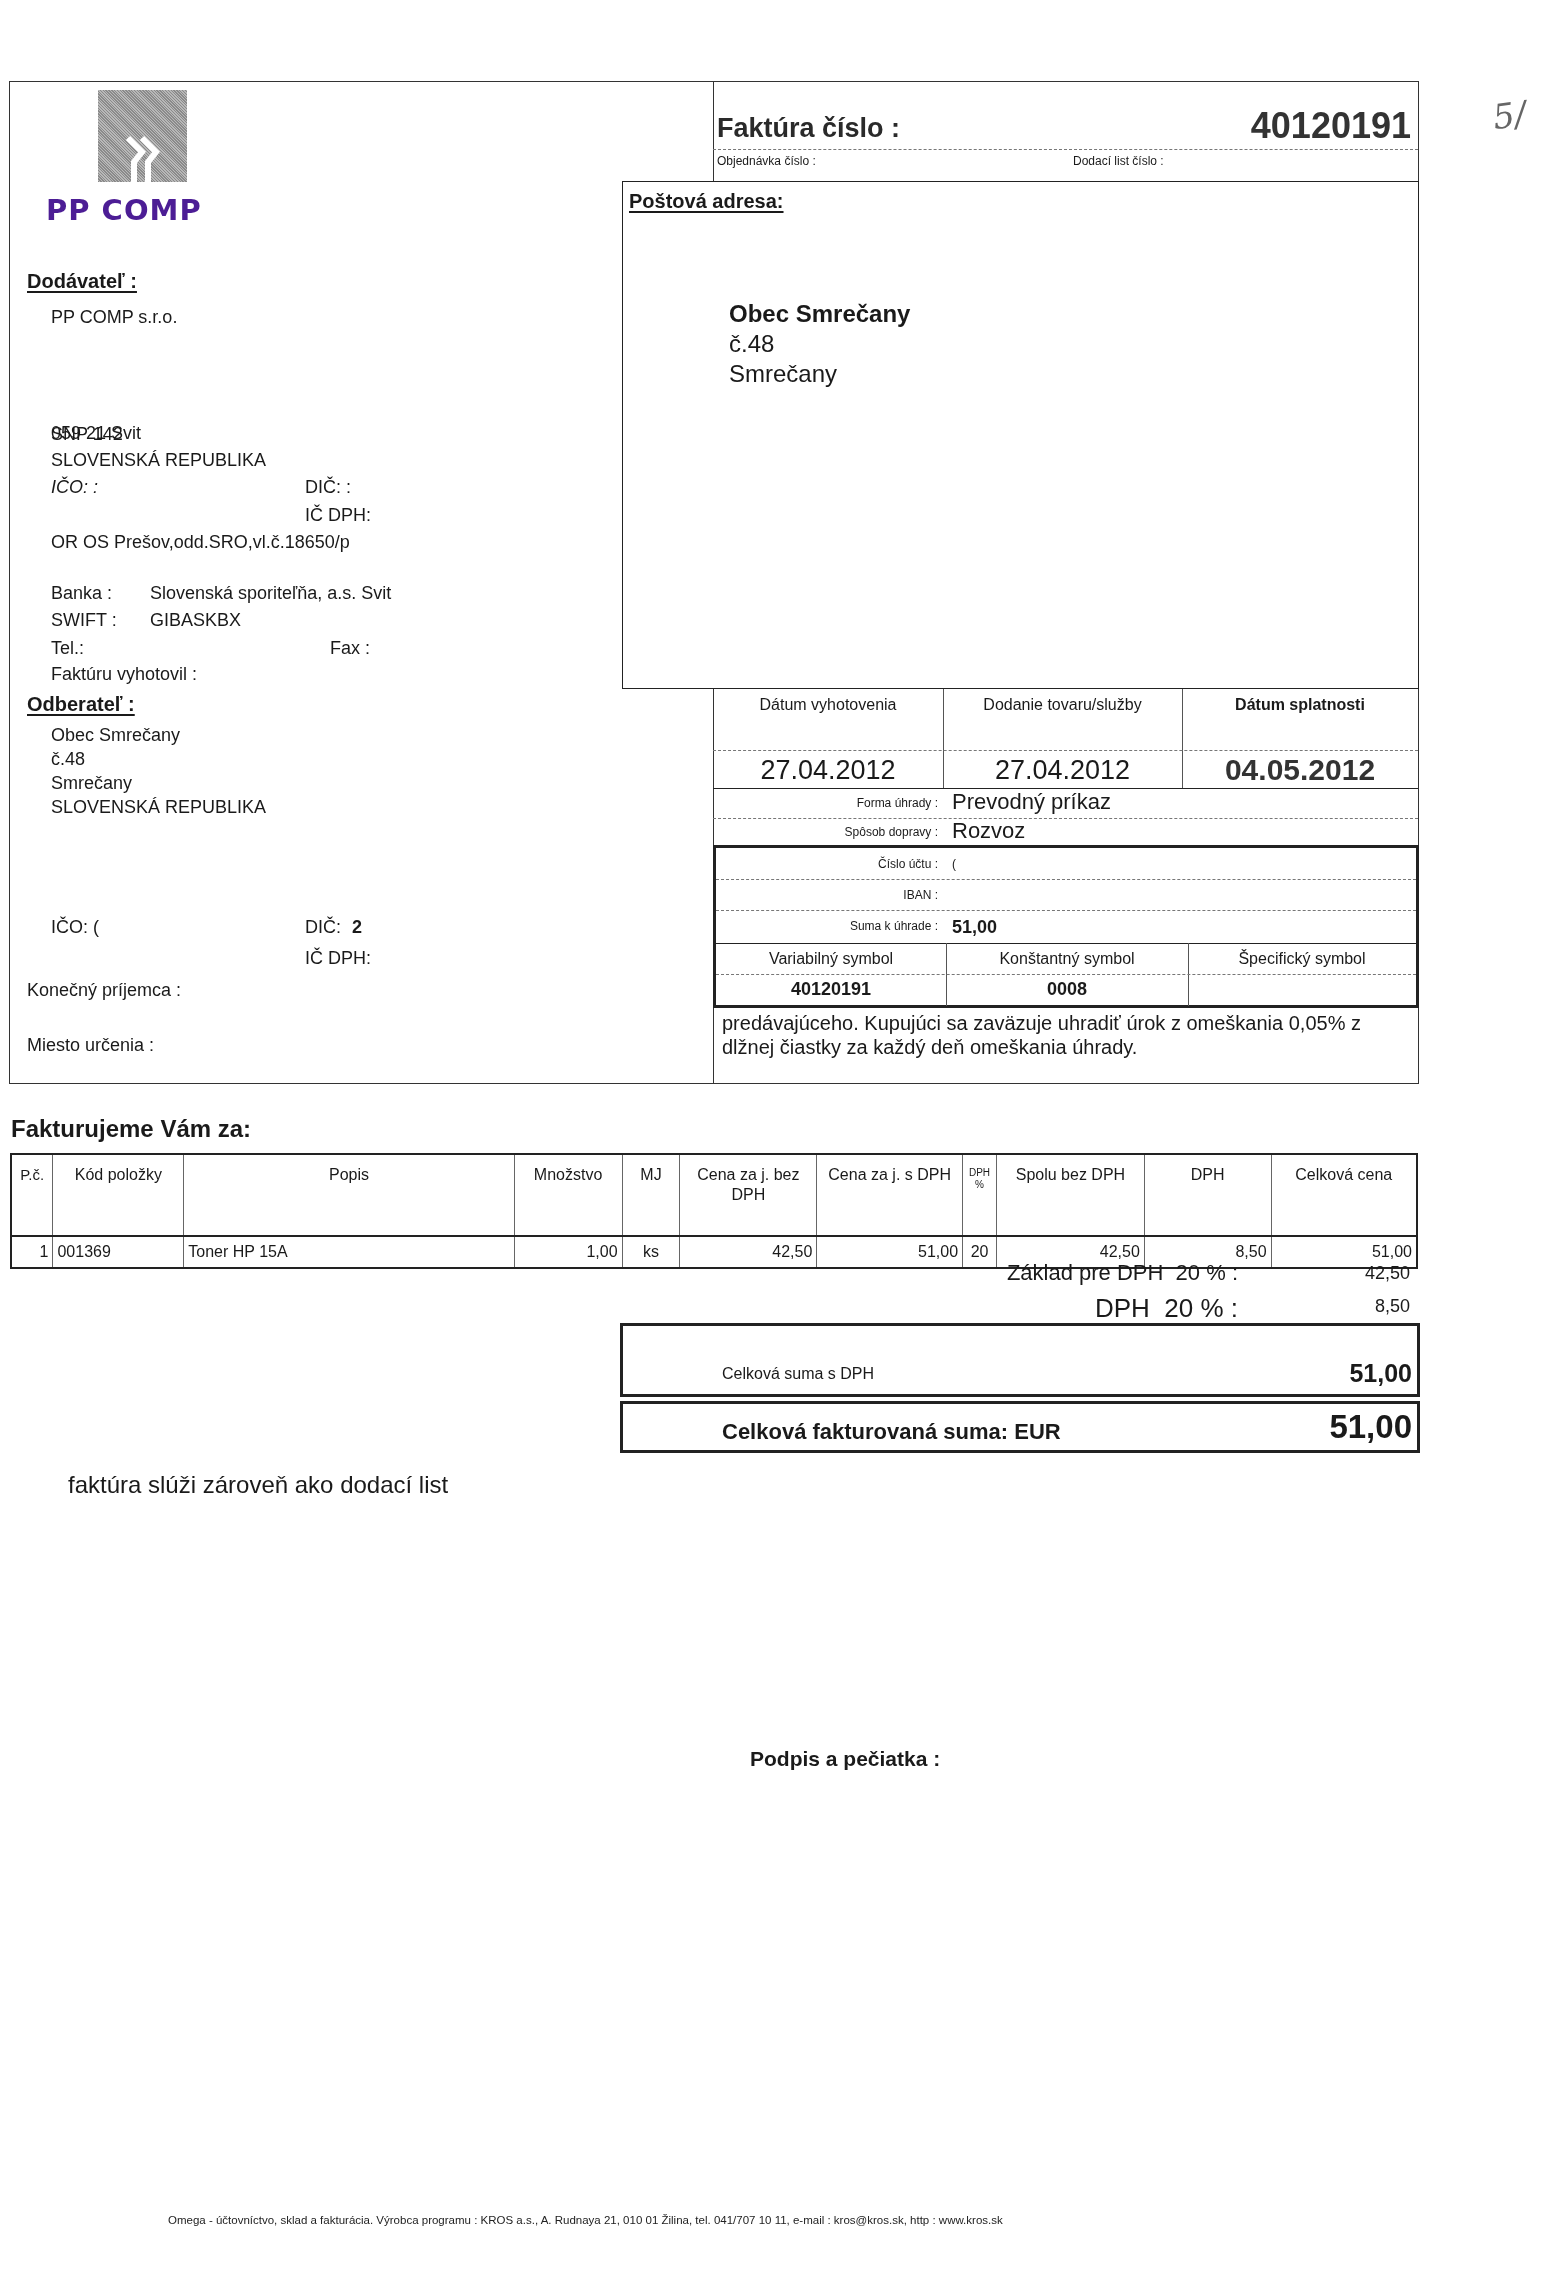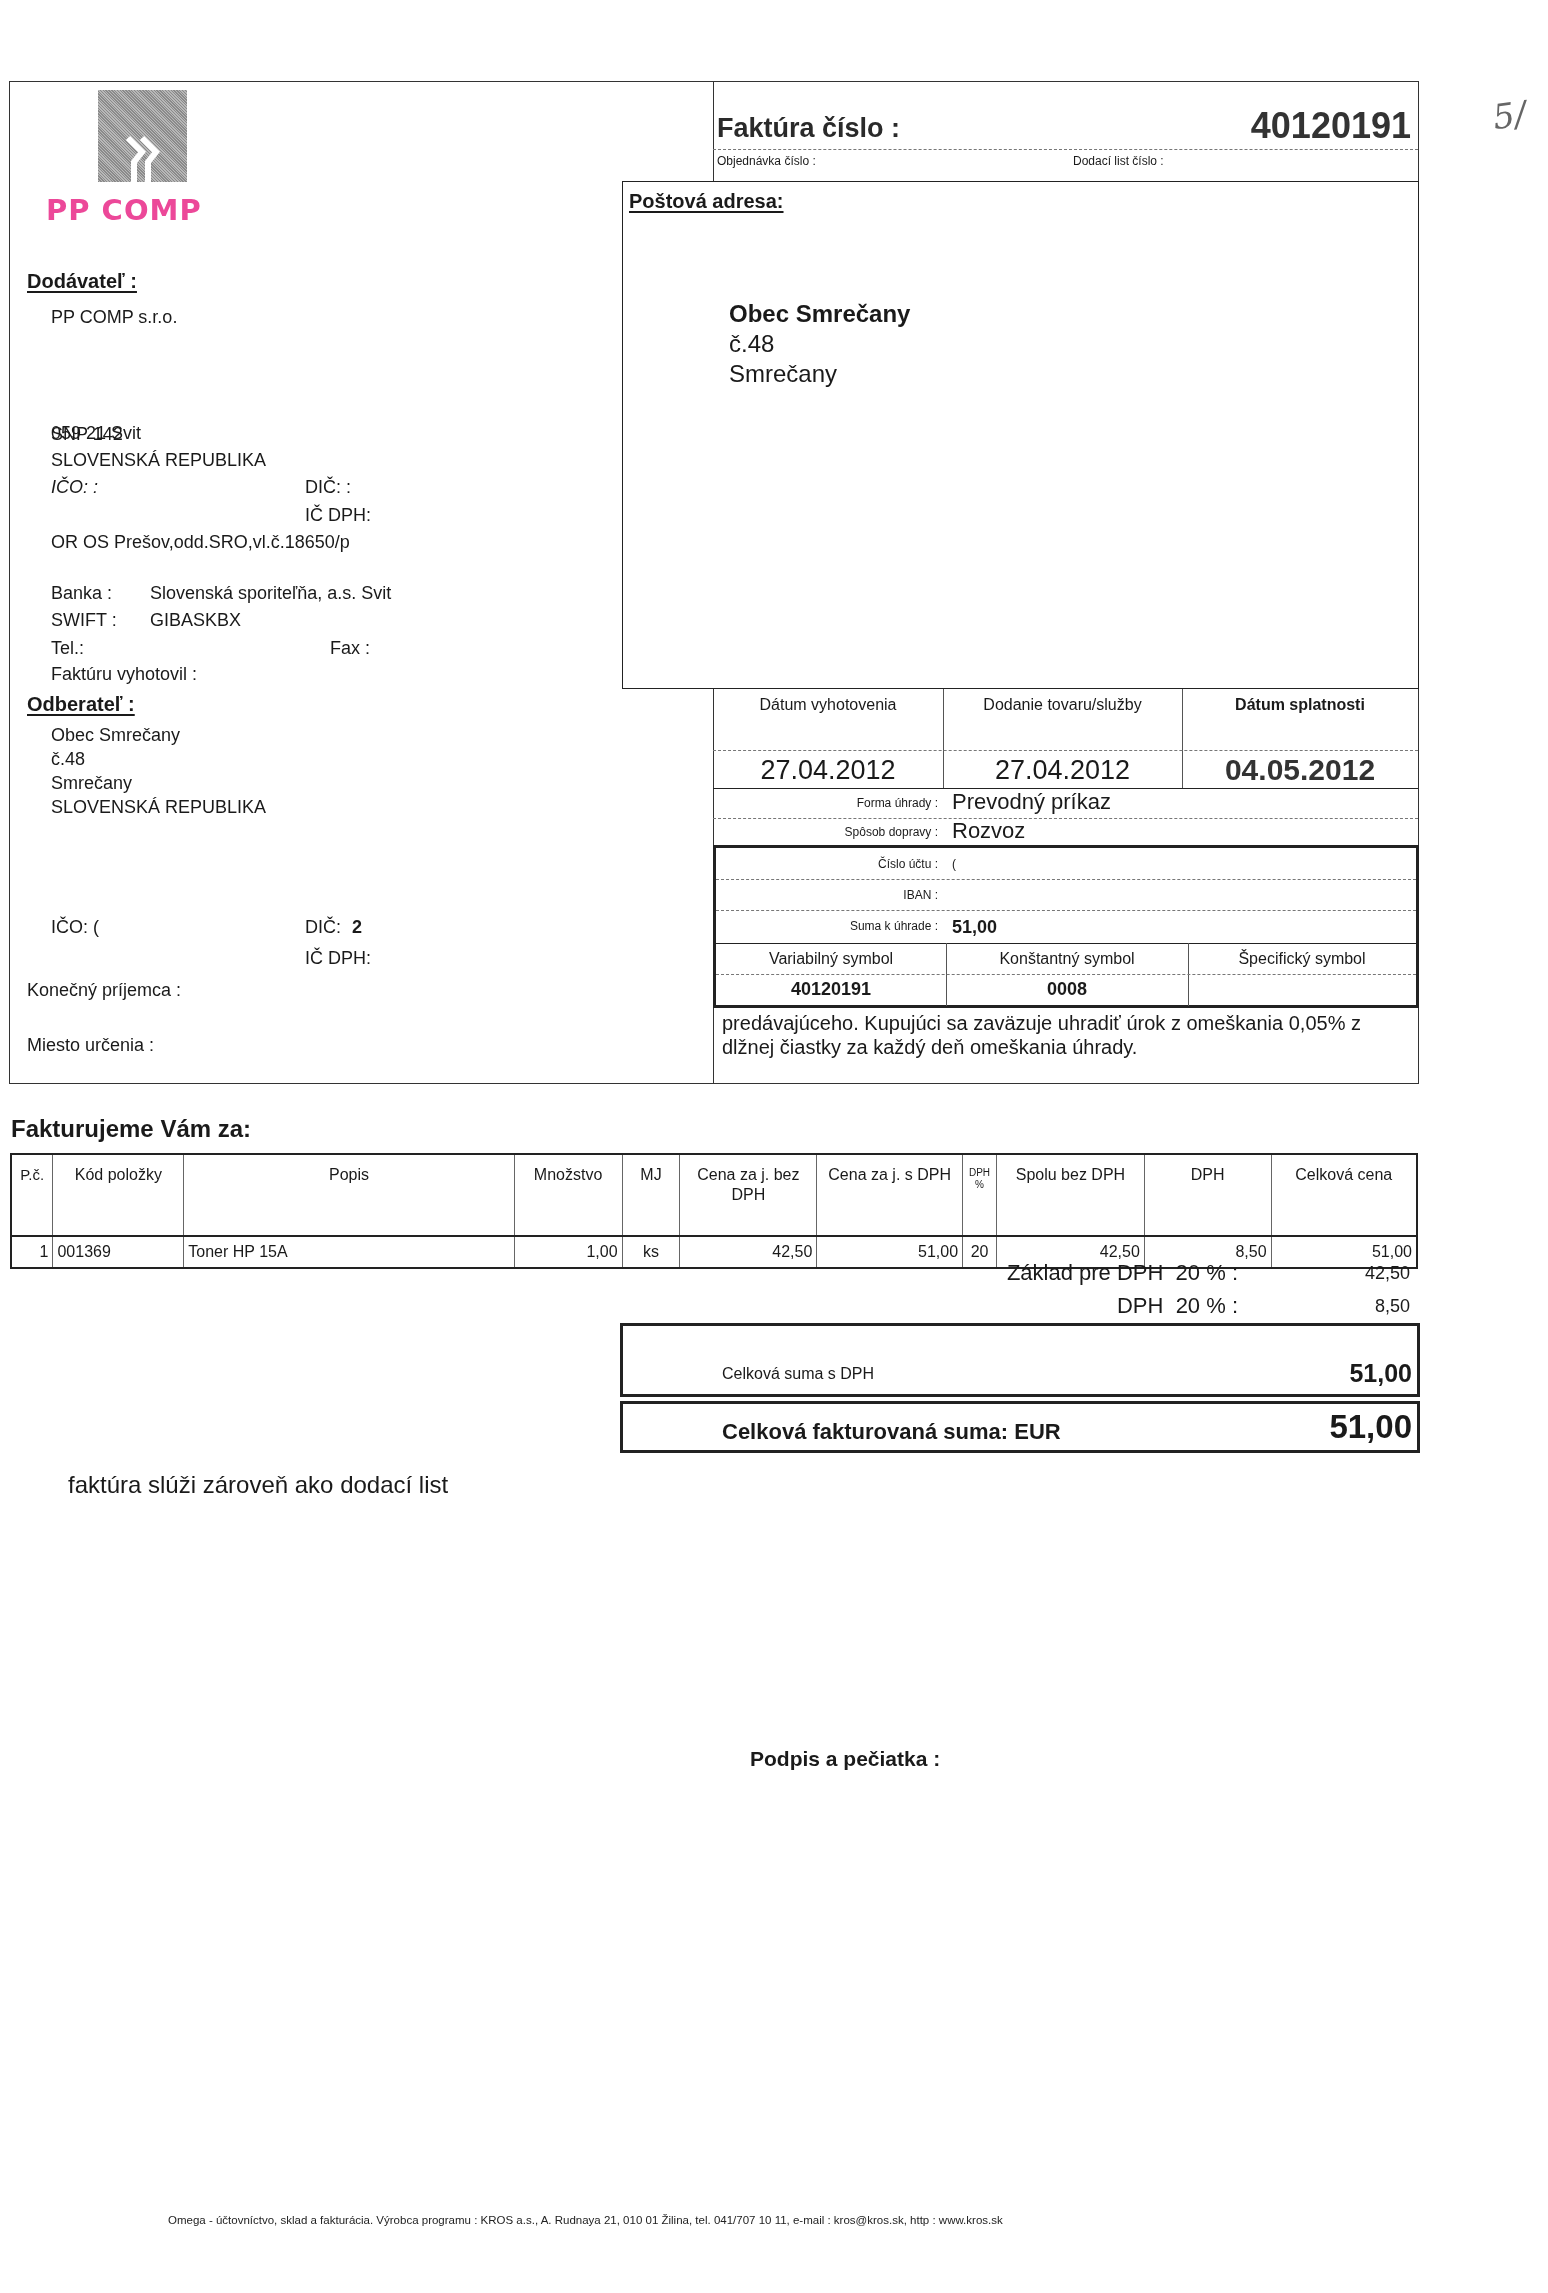--- a/index.html
+++ b/index.html
@@ -10,21 +10,21 @@
   .box { position:absolute; border:1.5px solid #222; box-sizing:border-box; }
   .hl { position:absolute; height:0; border-top:1px dashed #777; }
   .hls { position:absolute; height:0; border-top:1.5px solid #222; }
   .vl { position:absolute; width:0; border-left:1px solid #555; }
   .u { text-decoration:underline; text-underline-offset:3px; }
 
   
   .logo-sq { left:98px; top:90px; width:89px; height:92px;
              background:repeating-linear-gradient(45deg,#8a8a8a 0 1px,#b8b8b8 1px 2px); }
   .logo-word { left:46px; top:196px; font-family:"DejaVu Sans", sans-serif; font-weight:bold;
-               font-size:29px; color:#ec4899; letter-spacing:1px; }
+               font-size:29px; color:#4c1d95; letter-spacing:1px; }
 
   .f20 { font-size:20px; }
   .f18 { font-size:18px; }
   .f16 { font-size:16px; }
   .f15 { font-size:12px; }
   .b { font-weight:bold; }
   .r { text-align:right; }
   .c { text-align:center; }
 
   table.items { position:absolute; left:10px; top:1153px; width:1408px; border-collapse:collapse;
@@ -178,21 +178,21 @@
       <td class="c">20</td>
       <td class="r">42,50</td>
       <td class="r">8,50</td>
       <td class="r">51,00</td>
     </tr>
   </tbody>
 </table>
 
 <div class="t r" style="right:310px;top:1262px;font-size:22px;white-space:pre;">Základ pre DPH  20 % :</div>
 <div class="t r f18" style="right:138px;top:1264px;">42,50</div>
-<div class="t r" style="right:310px;top:1295px;font-size:22px;white-space:pre;">DPH  20 % :</div>
+<div class="t r" style="right:310px;top:1295px;font-size:26px;white-space:pre;">DPH  20 % :</div>
 <div class="t r f18" style="right:138px;top:1297px;">8,50</div>
 
 <div class="abs" style="left:620px;top:1323px;width:800px;height:74px;border:3px solid #222;box-sizing:border-box;"></div>
 <div class="t" style="left:722px;top:1366px;font-size:16px;">Celková suma s DPH</div>
 <div class="t b r" style="right:136px;top:1361px;font-size:25px;">51,00</div>
 <div class="abs" style="left:620px;top:1401px;width:800px;height:52px;border:3px solid #222;box-sizing:border-box;"></div>
 <div class="t b" style="left:722px;top:1421px;font-size:22px;">Celková fakturovaná suma: EUR</div>
 <div class="t b r" style="right:136px;top:1410px;font-size:33px;">51,00</div>
 
 <div class="t" style="left:68px;top:1473px;font-size:24px;">faktúra slúži zároveň ako dodací list</div>

